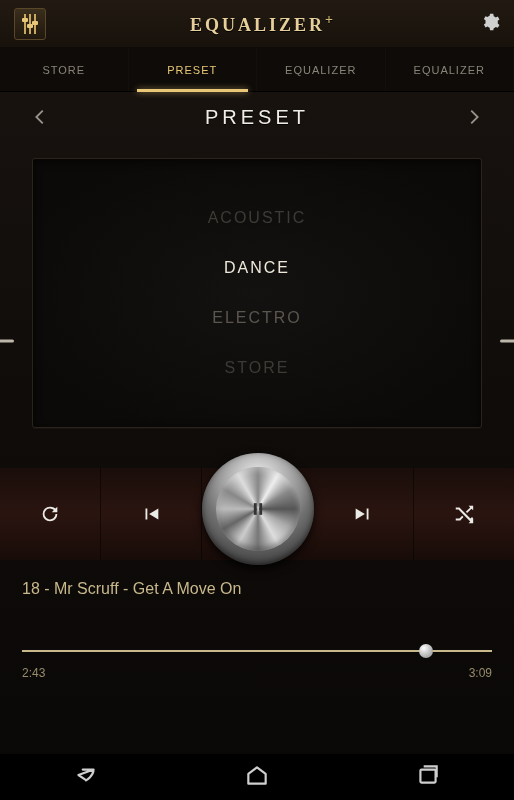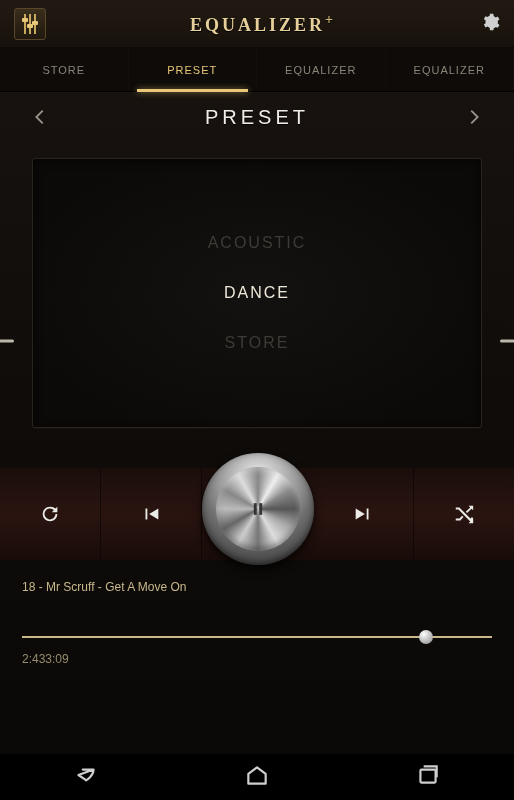--- a/index.html
+++ b/index.html
@@ -185,41 +185,41 @@
   box-shadow: inset 0 2px 6px rgba(255,255,255,0.5), inset 0 -2px 6px rgba(0,0,0,0.5);
   display: flex; align-items: center; justify-content: center;
 }
 .knob-inner svg { width: 20px; height: 20px; fill: #333; }
 
 
 .now-playing {
   padding: 20px 22px 6px 22px;
   color: #c8b88c;
 }
-.np-track { font-size: 12px; margin-bottom: 16px; }
+.np-track { font-size: 16px; margin-bottom: 26px; }
 .np-artist { font-size: 15px; }
 
 .progress {
   margin: 14px 22px 4px 22px;
   position: relative;
   height: 14px;
 }
 .progress-track {
   position: absolute; left: 0; right: 0; top: 6px;
   height: 2px; background: #c8b88c;
 }
 .progress-thumb {
   position: absolute; top: 50%; transform: translate(-50%, -50%);
   width: 14px; height: 14px;
   border-radius: 50%;
   background: radial-gradient(circle at 35% 30%, #fff, #ccc 40%, #888);
   left: 86%;
 }
 .times {
-  display: flex; 
+  display: flex; justify-content: space-between;
   padding: 4px 22px 0 22px;
   font-size: 12px; color: #968c6c;
 }
 
 
 .android-nav {
   position: absolute; left: 0; right: 0; bottom: 0;
   height: 46px;
   background: #000;
   display: flex; align-items: center; justify-content: space-around;
@@ -274,20 +274,21 @@
   </div>
 </div>
 
 <div style="position:relative;">
   <div class="indicator left" style="top:183px"></div>
   <div class="indicator right" style="top:183px"></div>
   <div class="picker-wrap">
     <div class="picker">
       <div class="picker-item faded">ACOUSTIC</div>
       <div class="picker-item sel">DANCE</div>
+      <div class="picker-item">ELECTRO</div>
       <div class="picker-item faded">STORE</div>
     </div>
   </div>
 </div>
 
 <div class="transport">
   <div class="tbtn">
     <svg viewBox="0 0 24 24">
         <path d="M12 4a8 8 0 108 8h-2a6 6 0 11-1.76-4.24L14 10h6V4l-2.05 2.05A7.96 7.96 0 0012 4z"></path>
       </svg>

